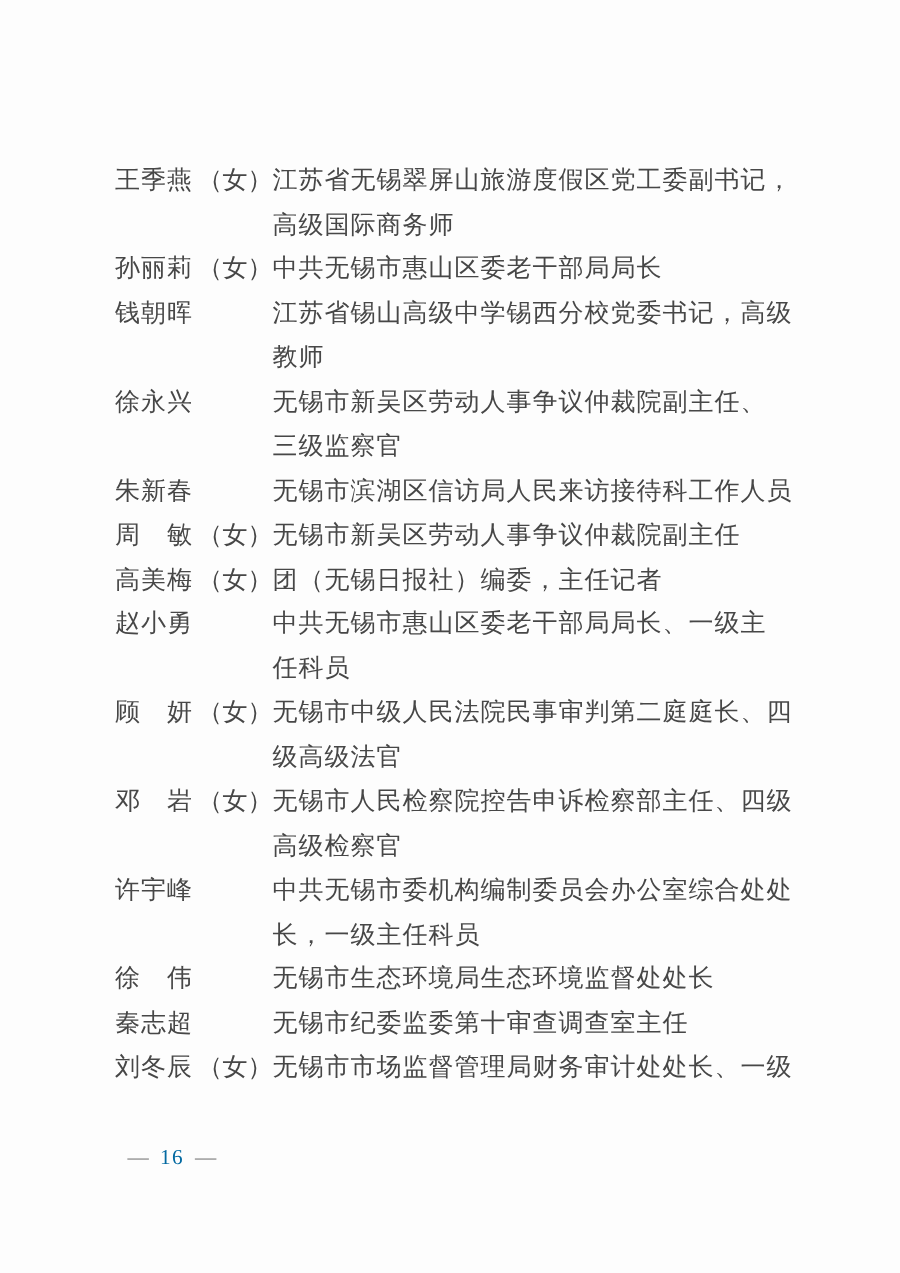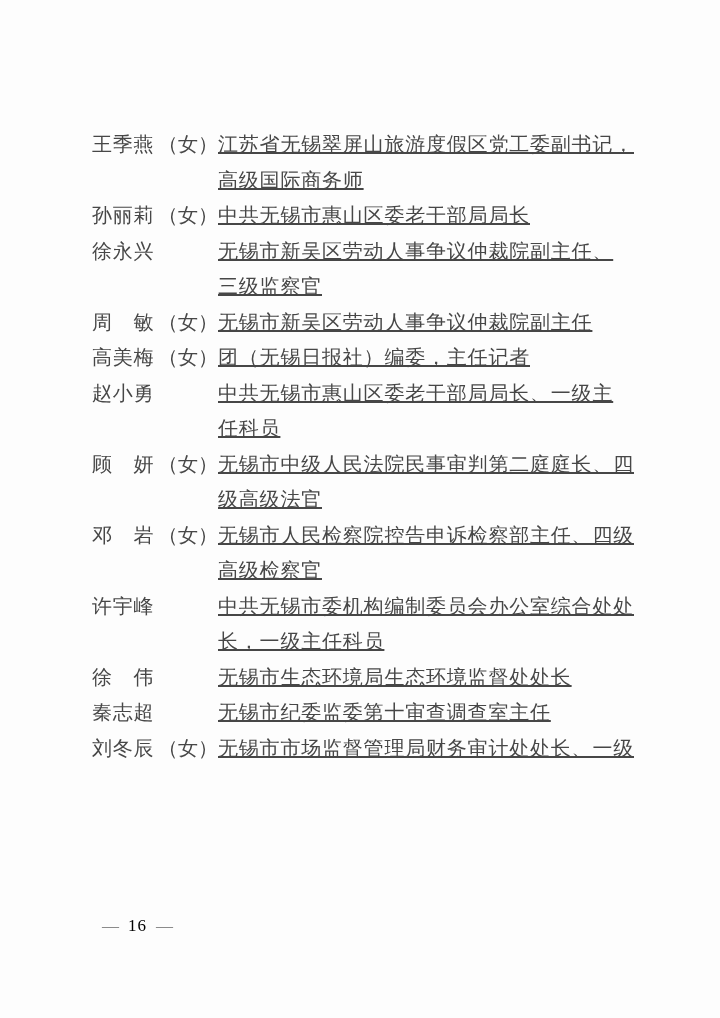--- a/index.html
+++ b/index.html
@@ -35,40 +35,39 @@
     display: inline-block;
     min-width: 66px;
     white-space: pre;
   }
   .gender {
     letter-spacing: 0;
   }
   .position-cell {
     flex: 1 1 auto;
     min-width: 0;
-    text-decoration: underline;
   }
   .position-line {
     font-size: 20px;
     line-height: 35.5px;
     letter-spacing: 0.8px;
     white-space: nowrap;
   }
   .footer {
     position: absolute;
     left: 102px;
     top: 914px;
     display: flex;
     align-items: center;
     gap: 9px;
     font-size: 17px;
     line-height: 24px;
   }
   .footer .dash { color: #787878; }
-  .footer .page-num { color: #000000; letter-spacing: 1px; }
+  .footer .page-num { color: #0369a1; letter-spacing: 1px; }
 </style>
 </head>
 <body>
 
 <div class="page">
 
   <main class="content" id="entry-list">
   <div class="entry">
     <div class="name-cell">
       <span class="person-name">王季燕</span>
@@ -83,32 +82,51 @@
   <div class="entry">
     <div class="name-cell">
       <span class="person-name">孙丽莉</span>
       <span class="gender">（女）</span>
     </div>
     <div class="position-cell">
           <div class="position-line">中共无锡市惠山区委老干部局局长</div>
         </div>
   </div>
 
+  <div class="entry">
+    <div class="name-cell">
+      <span class="person-name">钱朝晖</span>
+      <span class="gender"></span>
+    </div>
+    <div class="position-cell">
+          <div class="position-line">江苏省锡山高级中学锡西分校党委书记，高级</div>
+          <div class="position-line">教师</div>
+        </div>
+  </div>
 
   <div class="entry">
     <div class="name-cell">
       <span class="person-name">徐永兴</span>
       <span class="gender"></span>
     </div>
     <div class="position-cell">
           <div class="position-line">无锡市新吴区劳动人事争议仲裁院副主任、</div>
           <div class="position-line">三级监察官</div>
         </div>
   </div>
 
+  <div class="entry">
+    <div class="name-cell">
+      <span class="person-name">朱新春</span>
+      <span class="gender"></span>
+    </div>
+    <div class="position-cell">
+          <div class="position-line">无锡市滨湖区信访局人民来访接待科工作人员</div>
+        </div>
+  </div>
 
   <div class="entry">
     <div class="name-cell">
       <span class="person-name">周　敏</span>
       <span class="gender">（女）</span>
     </div>
     <div class="position-cell">
           <div class="position-line">无锡市新吴区劳动人事争议仲裁院副主任</div>
         </div>
   </div>

